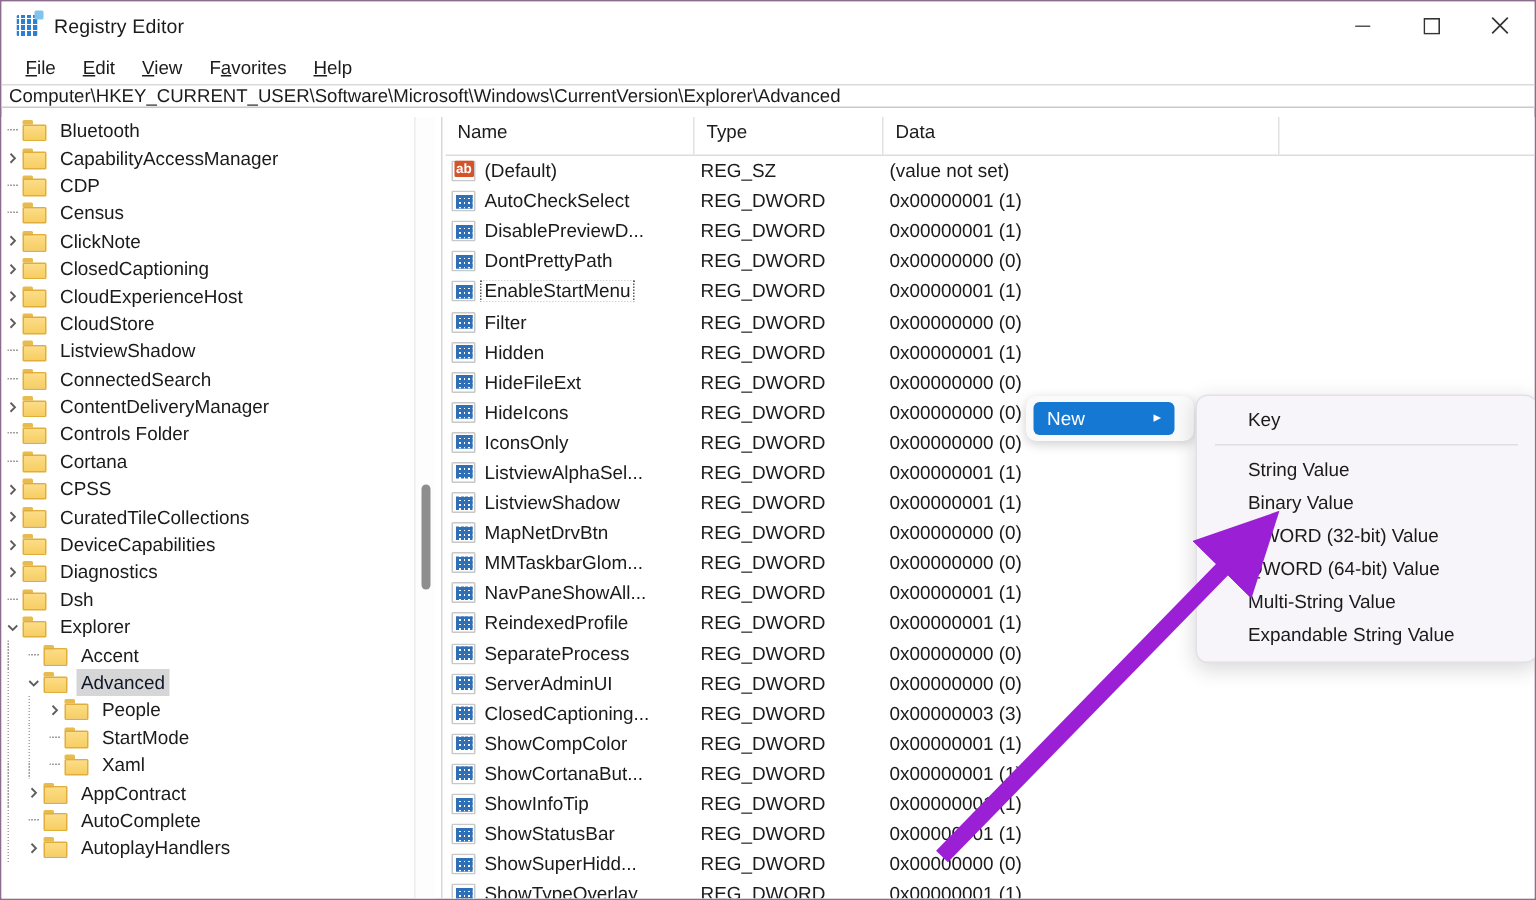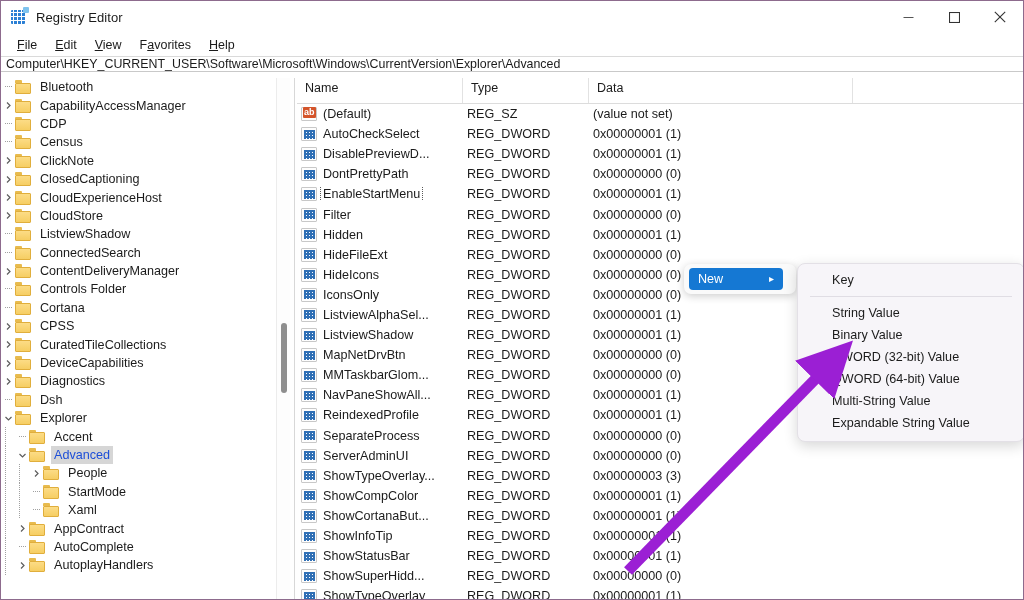--- a/index.html
+++ b/index.html
@@ -148,21 +148,21 @@
     border: 1px solid #e0ae3c;
     border-radius: 1px;
   }
   .tlabel {
     font-size: 12.6px; color: #1b1b1b;
     line-height: 18px;
     padding: 0 3px;
   }
   .trow.selected .tlabel {
     background: #d6d6d6;
-    color: #1d4ed8;
+    color: #0f172a;
   }
   
   .ind { flex: 0 0 14px; height: 18.4px; position: relative; }
   .ind.line::before {
     content: ""; position: absolute;
     left: 4px; top: 0; width: 1px; height: 100%;
     background: repeating-linear-gradient(to bottom, #a0a0a0 0 1px, transparent 1px 2px);
   }
 
   
@@ -831,21 +831,21 @@
             <div class="vname">
               <span class="vicon dw"></span>
               <span class="vtext">ServerAdminUI</span>
             </div>
             <div class="vtype">REG_DWORD</div>
             <div class="vdata">0x00000000 (0)</div>
           </div>
           <div class="vrow">
             <div class="vname">
               <span class="vicon dw"></span>
-              <span class="vtext">ShowTypeOverlay...</span>
+              <span class="vtext">ClosedCaptioning...</span>
             </div>
             <div class="vtype">REG_DWORD</div>
             <div class="vdata">0x00000003 (3)</div>
           </div>
           <div class="vrow">
             <div class="vname">
               <span class="vicon dw"></span>
               <span class="vtext">ShowCompColor</span>
             </div>
             <div class="vtype">REG_DWORD</div>

